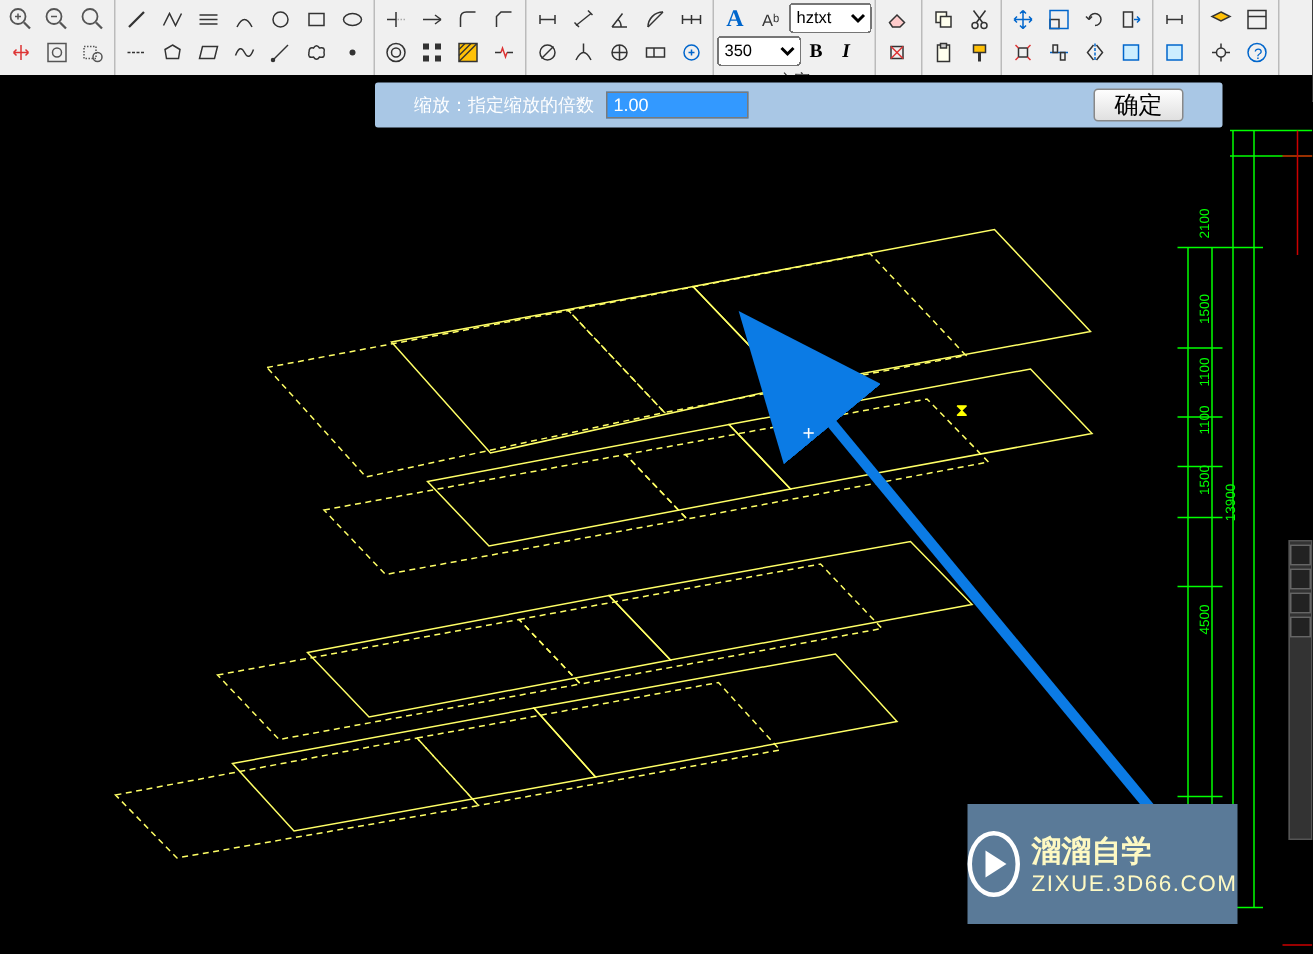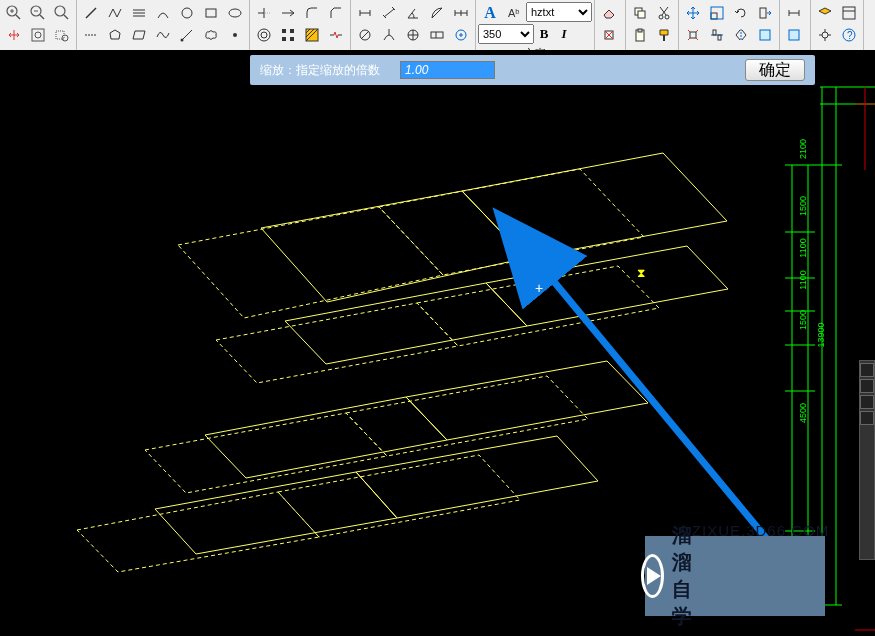--- a/index.html
+++ b/index.html
@@ -42,21 +42,21 @@
     .section-label {
       font-size: 11px;
       text-align: center;
       color: #333;
       padding: 2px;
       white-space: nowrap;
     }
     .font-select {
       font-size: 11px;
       height: 20px;
-      width: 66px;
+      width: 55px;
     }
     .size-select {
       font-size: 11px;
       height: 20px;
       width: 56px;
     }
     .text-btn {
       width: 20px;
       height: 20px;
       font-weight: bold;
@@ -69,36 +69,35 @@
     .text-btn.italic { font-style: italic; }
     .prompt-bar {
       position: absolute;
       top: 55px;
       left: 250px;
       width: 565px;
       height: 30px;
       background: #a9c7e5;
       display: flex;
       align-items: center;
-      padding: 0 10px;
-      gap: 20px;
+      padding: 0 26px;
+      gap: 8px;
       border-radius: 2px;
     }
     .prompt-label {
       font-size: 12px;
       color: #fff;
     }
     .prompt-input {
       width: 95px;
       height: 18px;
       font-size: 12px;
       padding: 0 4px;
       background: #fff;
       border: 1px solid #7a7a7a;
-      font-style: italic;
     }
     .prompt-input::selection {
       background: #3399ff;
       color: #fff;
     }
     .prompt-btn {
       width: 60px;
       height: 22px;
       font-size: 16px;
       background: linear-gradient(#fefefe, #e0e0e0);
@@ -171,22 +170,22 @@
       content: "";
       width: 0;
       height: 0;
       border-left: 14px solid #fff;
       border-top: 9px solid transparent;
       border-bottom: 9px solid transparent;
       margin-left: 3px;
     }
     .watermark-text {
       display: flex;
-      flex-direction: row;
-      color: #0f172a;
+      flex-direction: column;
+      color: #fef9c3;
     }
     .watermark-title {
       font-size: 20px;
       font-weight: bold;
     }
     .watermark-sub {
       font-size: 15px;
       letter-spacing: 1px;
     }
     .right-panel {

